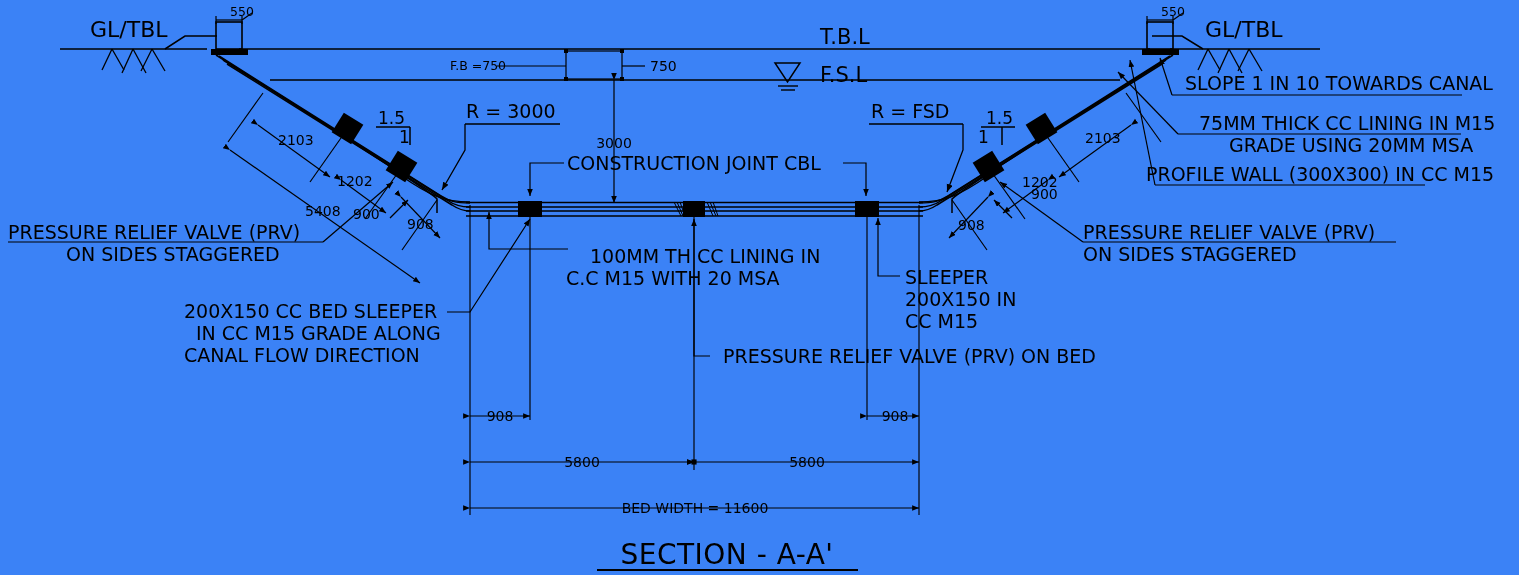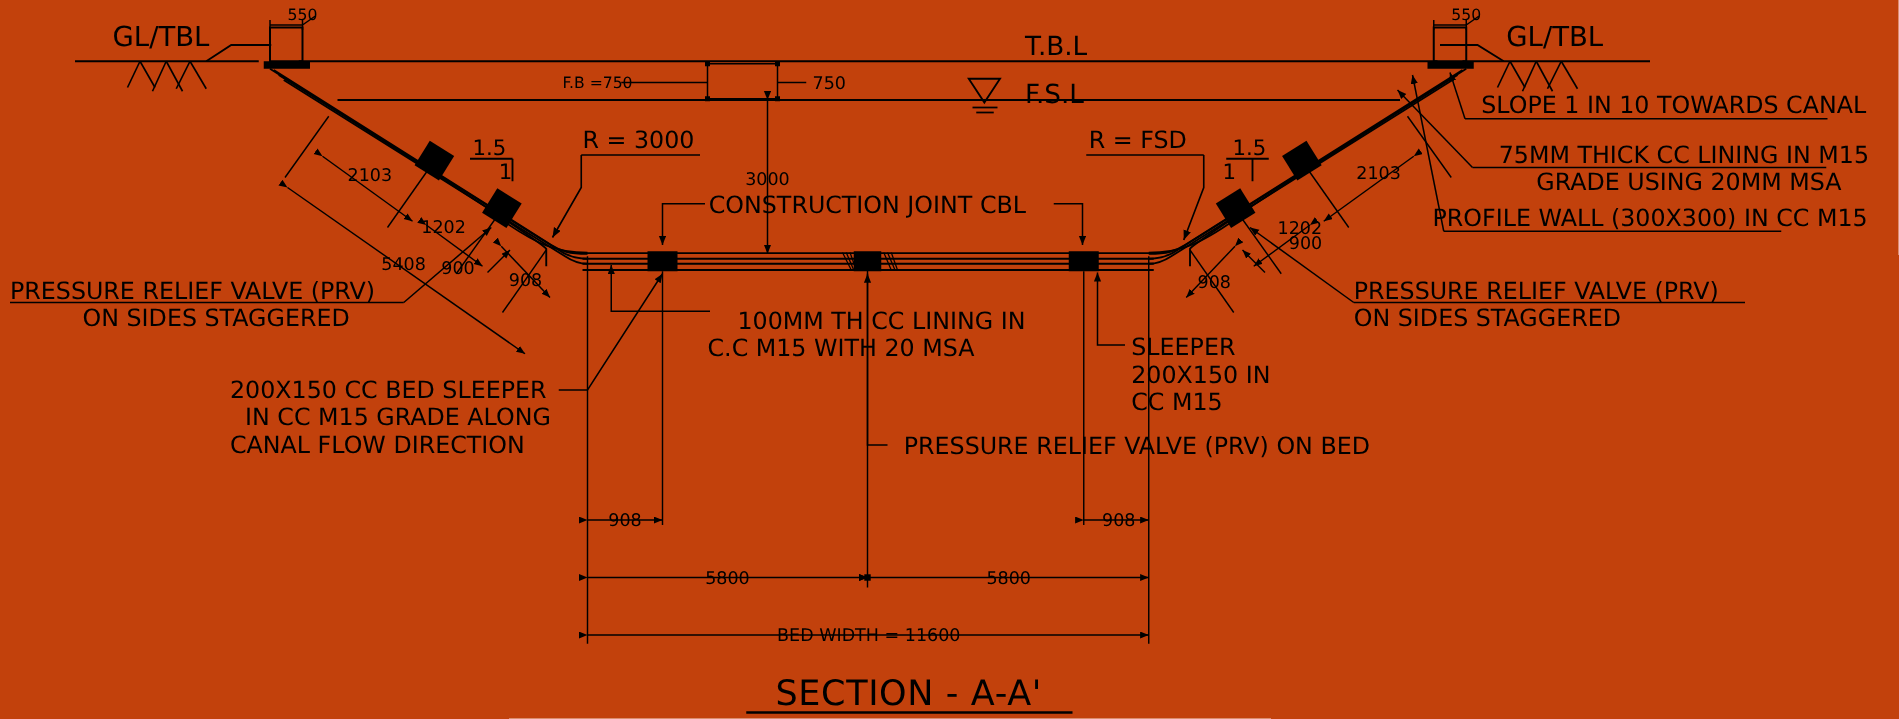--- a/index.html
+++ b/index.html
@@ -1,18 +1,18 @@
 <!DOCTYPE html>
 <html><head>
 <meta charset="utf-8">
 <style>
   html,body{margin:0;padding:0;background:#ffffff;}
   body{width:1519px;height:575px;overflow:hidden;
        font-family:"DejaVu Sans","Liberation Sans",sans-serif;}
-  #sheet{position:relative;width:1519px;height:575px;background:#c2410c;}
+  #sheet{position:relative;width:1519px;height:575px;background:#3b82f6;}
   svg{display:block;}
   .ln{stroke:#000;fill:none;}
   .t{font-family:"DejaVu Sans","Liberation Sans",sans-serif;fill:#000;}
   .big{font-size:19px;}
   .mid{font-size:17px;}
   .dim{font-size:14px;}
   .dimsm{font-size:12.5px;}
   .title{font-size:28px;letter-spacing:0.5px;}
 </style>
 </head>

